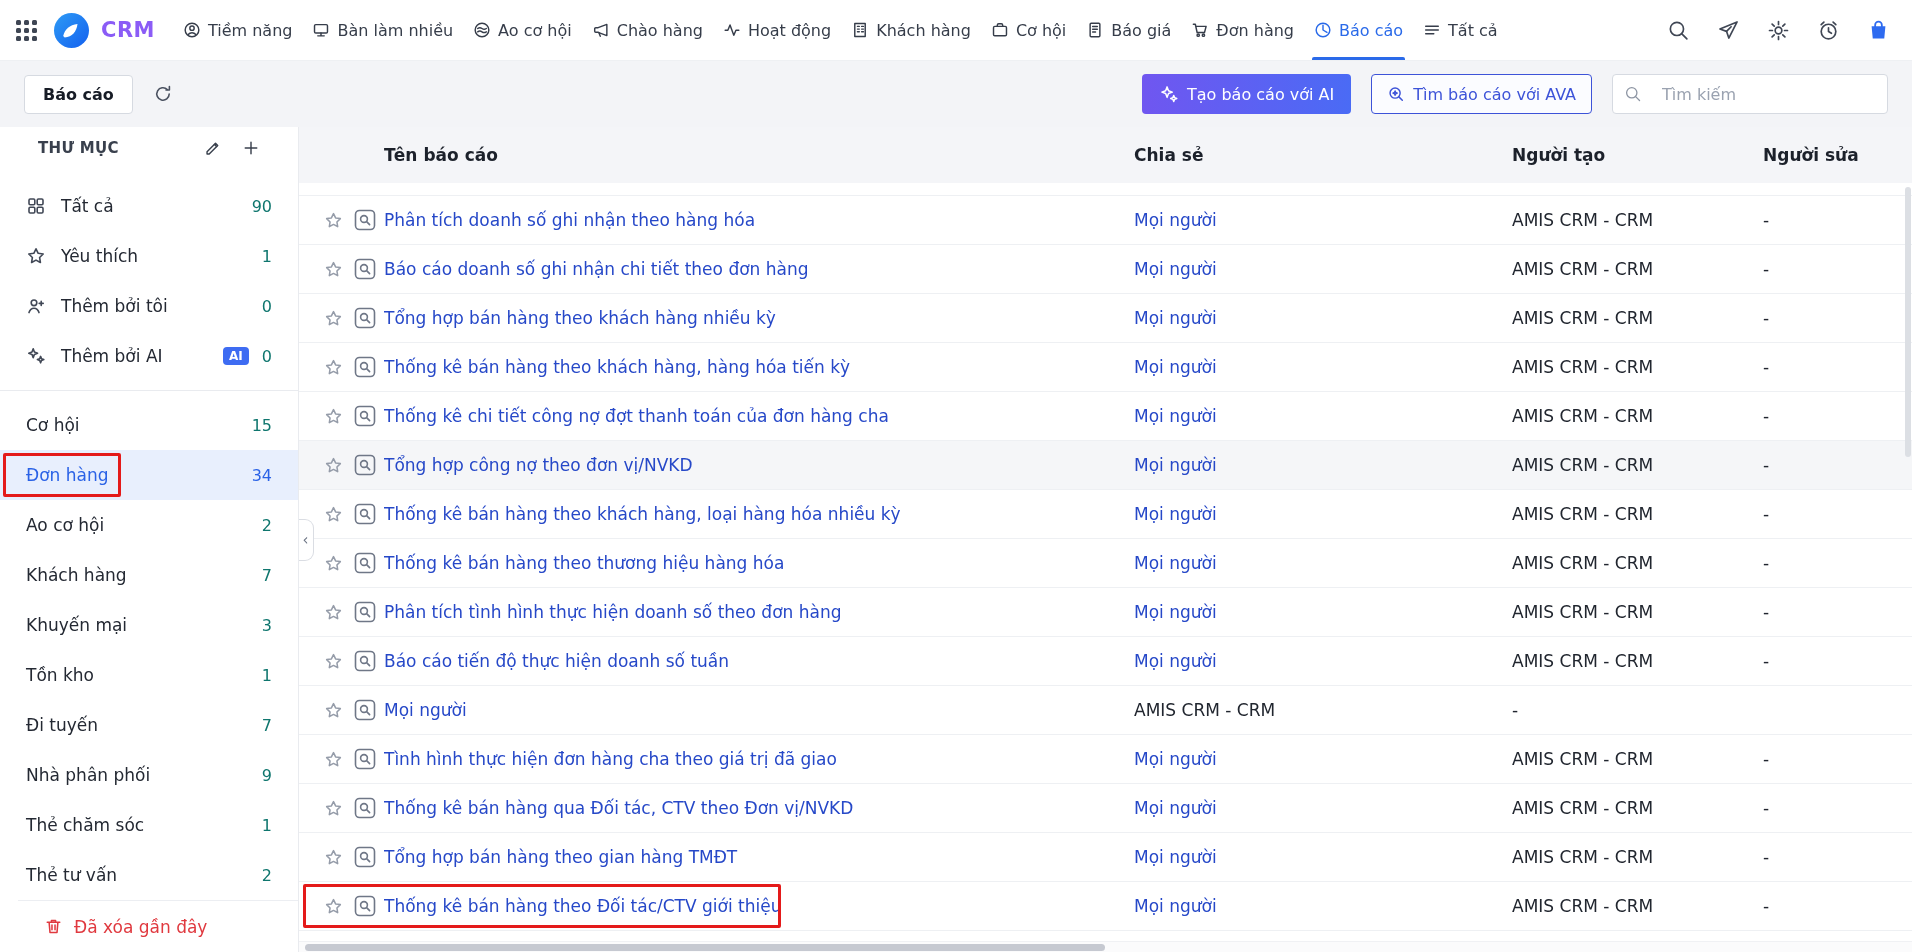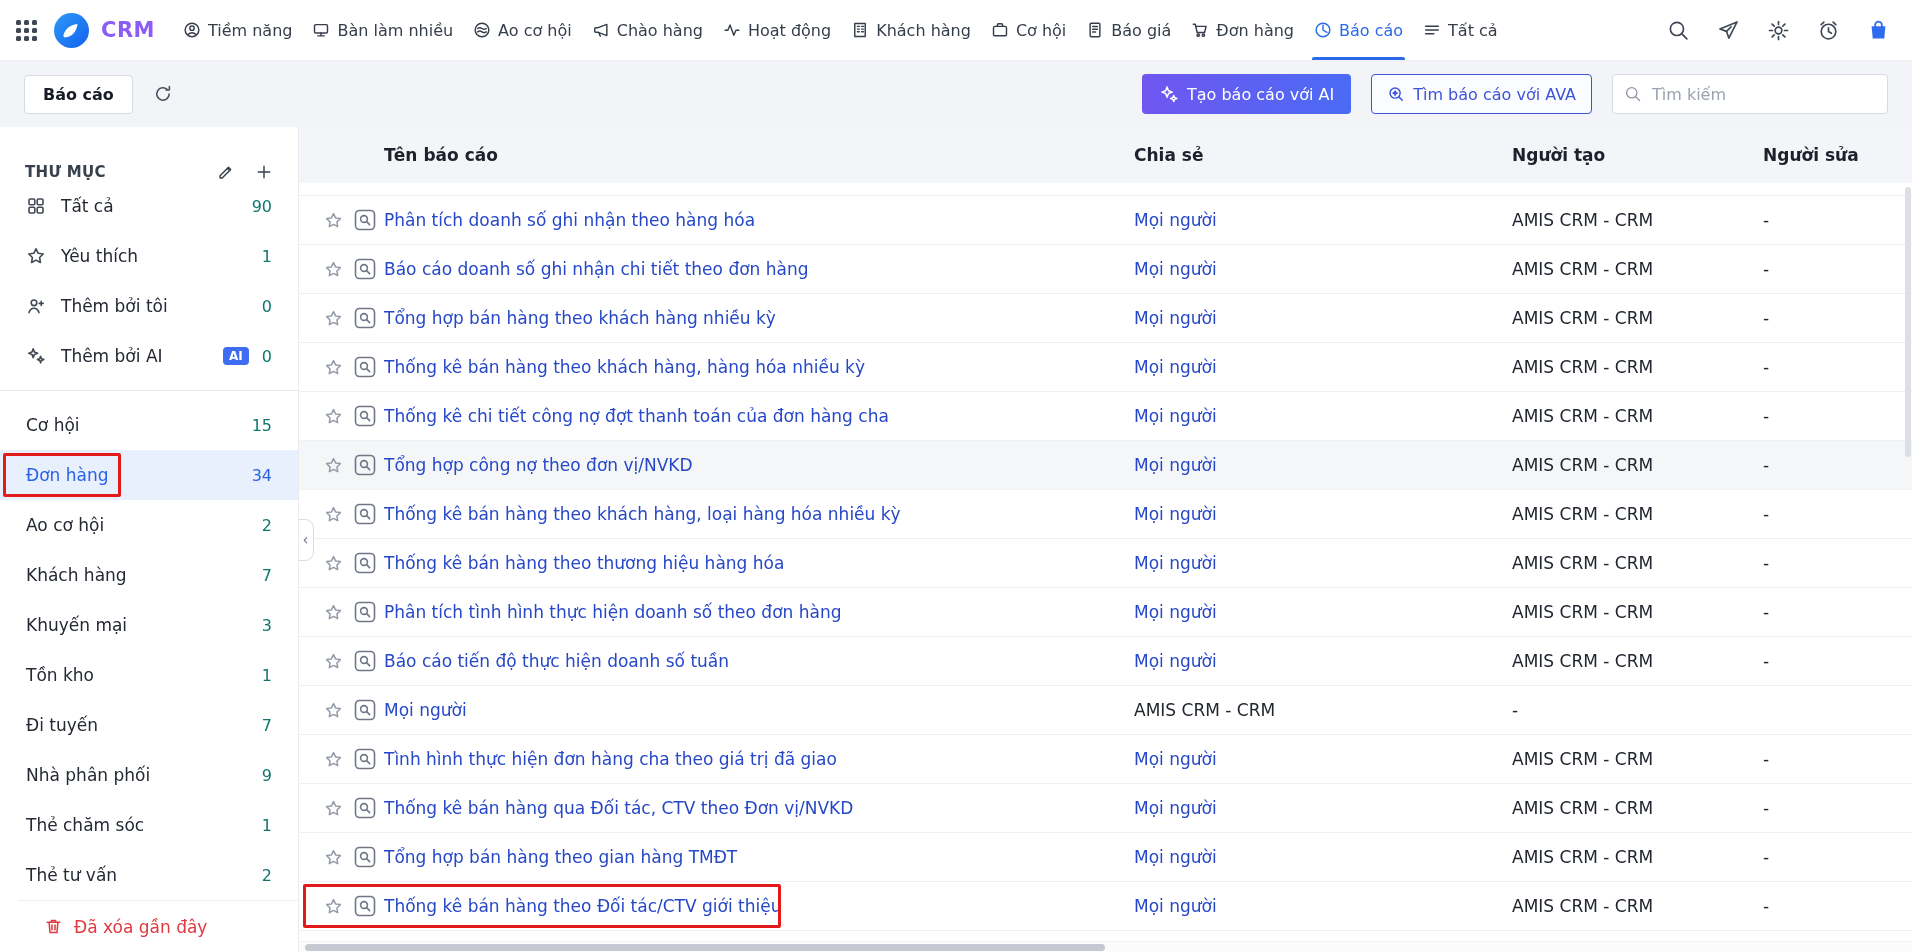--- a/index.html
+++ b/index.html
@@ -25,31 +25,31 @@
   
   .toolbar{height:66px;background:#f3f4f7;display:flex;align-items:center;padding:0 24px;gap:20px}
   .btn-title{height:39px;padding:0 18px;background:#fff;border:1px solid #d6dae1;border-radius:4px;font-weight:bold;font-size:16px;color:#171c26;cursor:pointer;font-family:inherit}
   .refresh{color:#4a5160;cursor:pointer;display:flex}
   .refresh svg{width:20px;height:20px;display:block}
   .t-spacer{flex:1}
   .btn-ai{height:40px;padding:0 17px;border:none;border-radius:4px;background:linear-gradient(93deg,#7056f0,#4a6bf5);color:#fff;font-size:16px;display:flex;align-items:center;gap:9px;cursor:pointer;font-family:inherit}
   .btn-ai svg{width:19px;height:19px}
   .btn-ava{height:40px;padding:0 15px;border:1.5px solid #3d53d8;border-radius:4px;background:#fbfcff;color:#3d53d8;font-size:16px;display:flex;align-items:center;gap:8px;cursor:pointer;font-family:inherit}
   .btn-ava svg{width:18px;height:18px}
-  .searchbox{height:40px;width:276px;background:#fff;border:1px solid #d6dae1;border-radius:4px;display:flex;align-items:center;gap:10px;padding:0 11px;color:#8d95a3}
+  .searchbox{height:40px;width:276px;background:#fff;border:1px solid #d6dae1;border-radius:4px;display:flex;align-items:center;gap:20px;padding:0 11px;color:#8d95a3}
   .searchbox svg{width:18px;height:18px;flex:none}
   .searchbox input{border:0;outline:0;flex:1;min-width:0;font-size:16px;font-family:inherit;color:#2a303b;background:transparent}
   .searchbox input::placeholder{color:#9aa2b0}
 
   
   .content{display:flex;height:825px}
 
   
   .sidebar{width:299px;flex:none;border-right:1px solid #e9ebef;position:relative;padding-top:12px;background:#fff}
-  .sb-head{display:flex;align-items:flex-end;height:42px;padding:0 25px;font-size:15px;font-weight:bold;color:#39404d;letter-spacing:.3px}
+  .sb-head{display:flex;align-items:flex-start;height:42px;padding:0 38px;font-size:15px;font-weight:bold;color:#39404d;letter-spacing:.3px}
   .sb-acts{margin-left:auto;display:flex;gap:20px;color:#39404d}
   .sb-acts span{display:flex;cursor:pointer}
   .sb-acts svg{width:18px;height:18px}
   .sb-item{display:flex;align-items:center;height:50px;padding:0 26px;font-size:17px;color:#242933;cursor:pointer;position:relative}
   .sb-item .sicon{margin-right:15px;color:#414856;display:flex}
   .sb-item .sicon svg{width:20px;height:20px}
   .sb-right{margin-left:auto;display:flex;align-items:center;gap:13px}
   .cnt{font-size:16px;color:#0f766e}
   .ai-badge{background:#3e6cf2;color:#fff;font-size:12px;font-weight:bold;border-radius:4px;padding:2px 6px;line-height:1.2}
   .sb-divider{height:1px;background:#e9ebef;margin:9px 0}
@@ -520,21 +520,21 @@
               </svg>
             </span>
         <span class="preview">
               <svg xmlns="http://www.w3.org/2000/svg" fill="none" stroke="currentColor" stroke-width="1.6" stroke-linecap="round" stroke-linejoin="round" viewBox="0 0 22 22">
                 <rect x="1.5" y="1.5" width="19" height="19" rx="4"></rect>
                 <circle cx="10" cy="10" r="3.4"></circle>
                 <path d="M12.6 12.6l3 3"></path>
               </svg>
             </span>
       </span>
-      <a class="rlink">Thống kê bán hàng theo khách hàng, hàng hóa nhiều kỳ</a>
+      <a class="rlink">Thống kê bán hàng theo khách hàng, hàng hóa tiến kỳ</a>
       <a class="rlink">Mọi người</a>
       <span class="creator">AMIS CRM - CRM</span>
       <span class="editor">-</span>
 
     </div>
         <div class="trow">
       <span class="ricons">
         <span class="star">
               <svg xmlns="http://www.w3.org/2000/svg" fill="none" stroke="currentColor" stroke-width="1.6" stroke-linecap="round" stroke-linejoin="round" viewBox="0 0 20 20">
                 <path d="M10 2.8l2.2 4.5 5 .7-3.6 3.5.8 5-4.4-2.4-4.4 2.4.8-5L2.8 8l5-.7L10 2.8z"></path>

